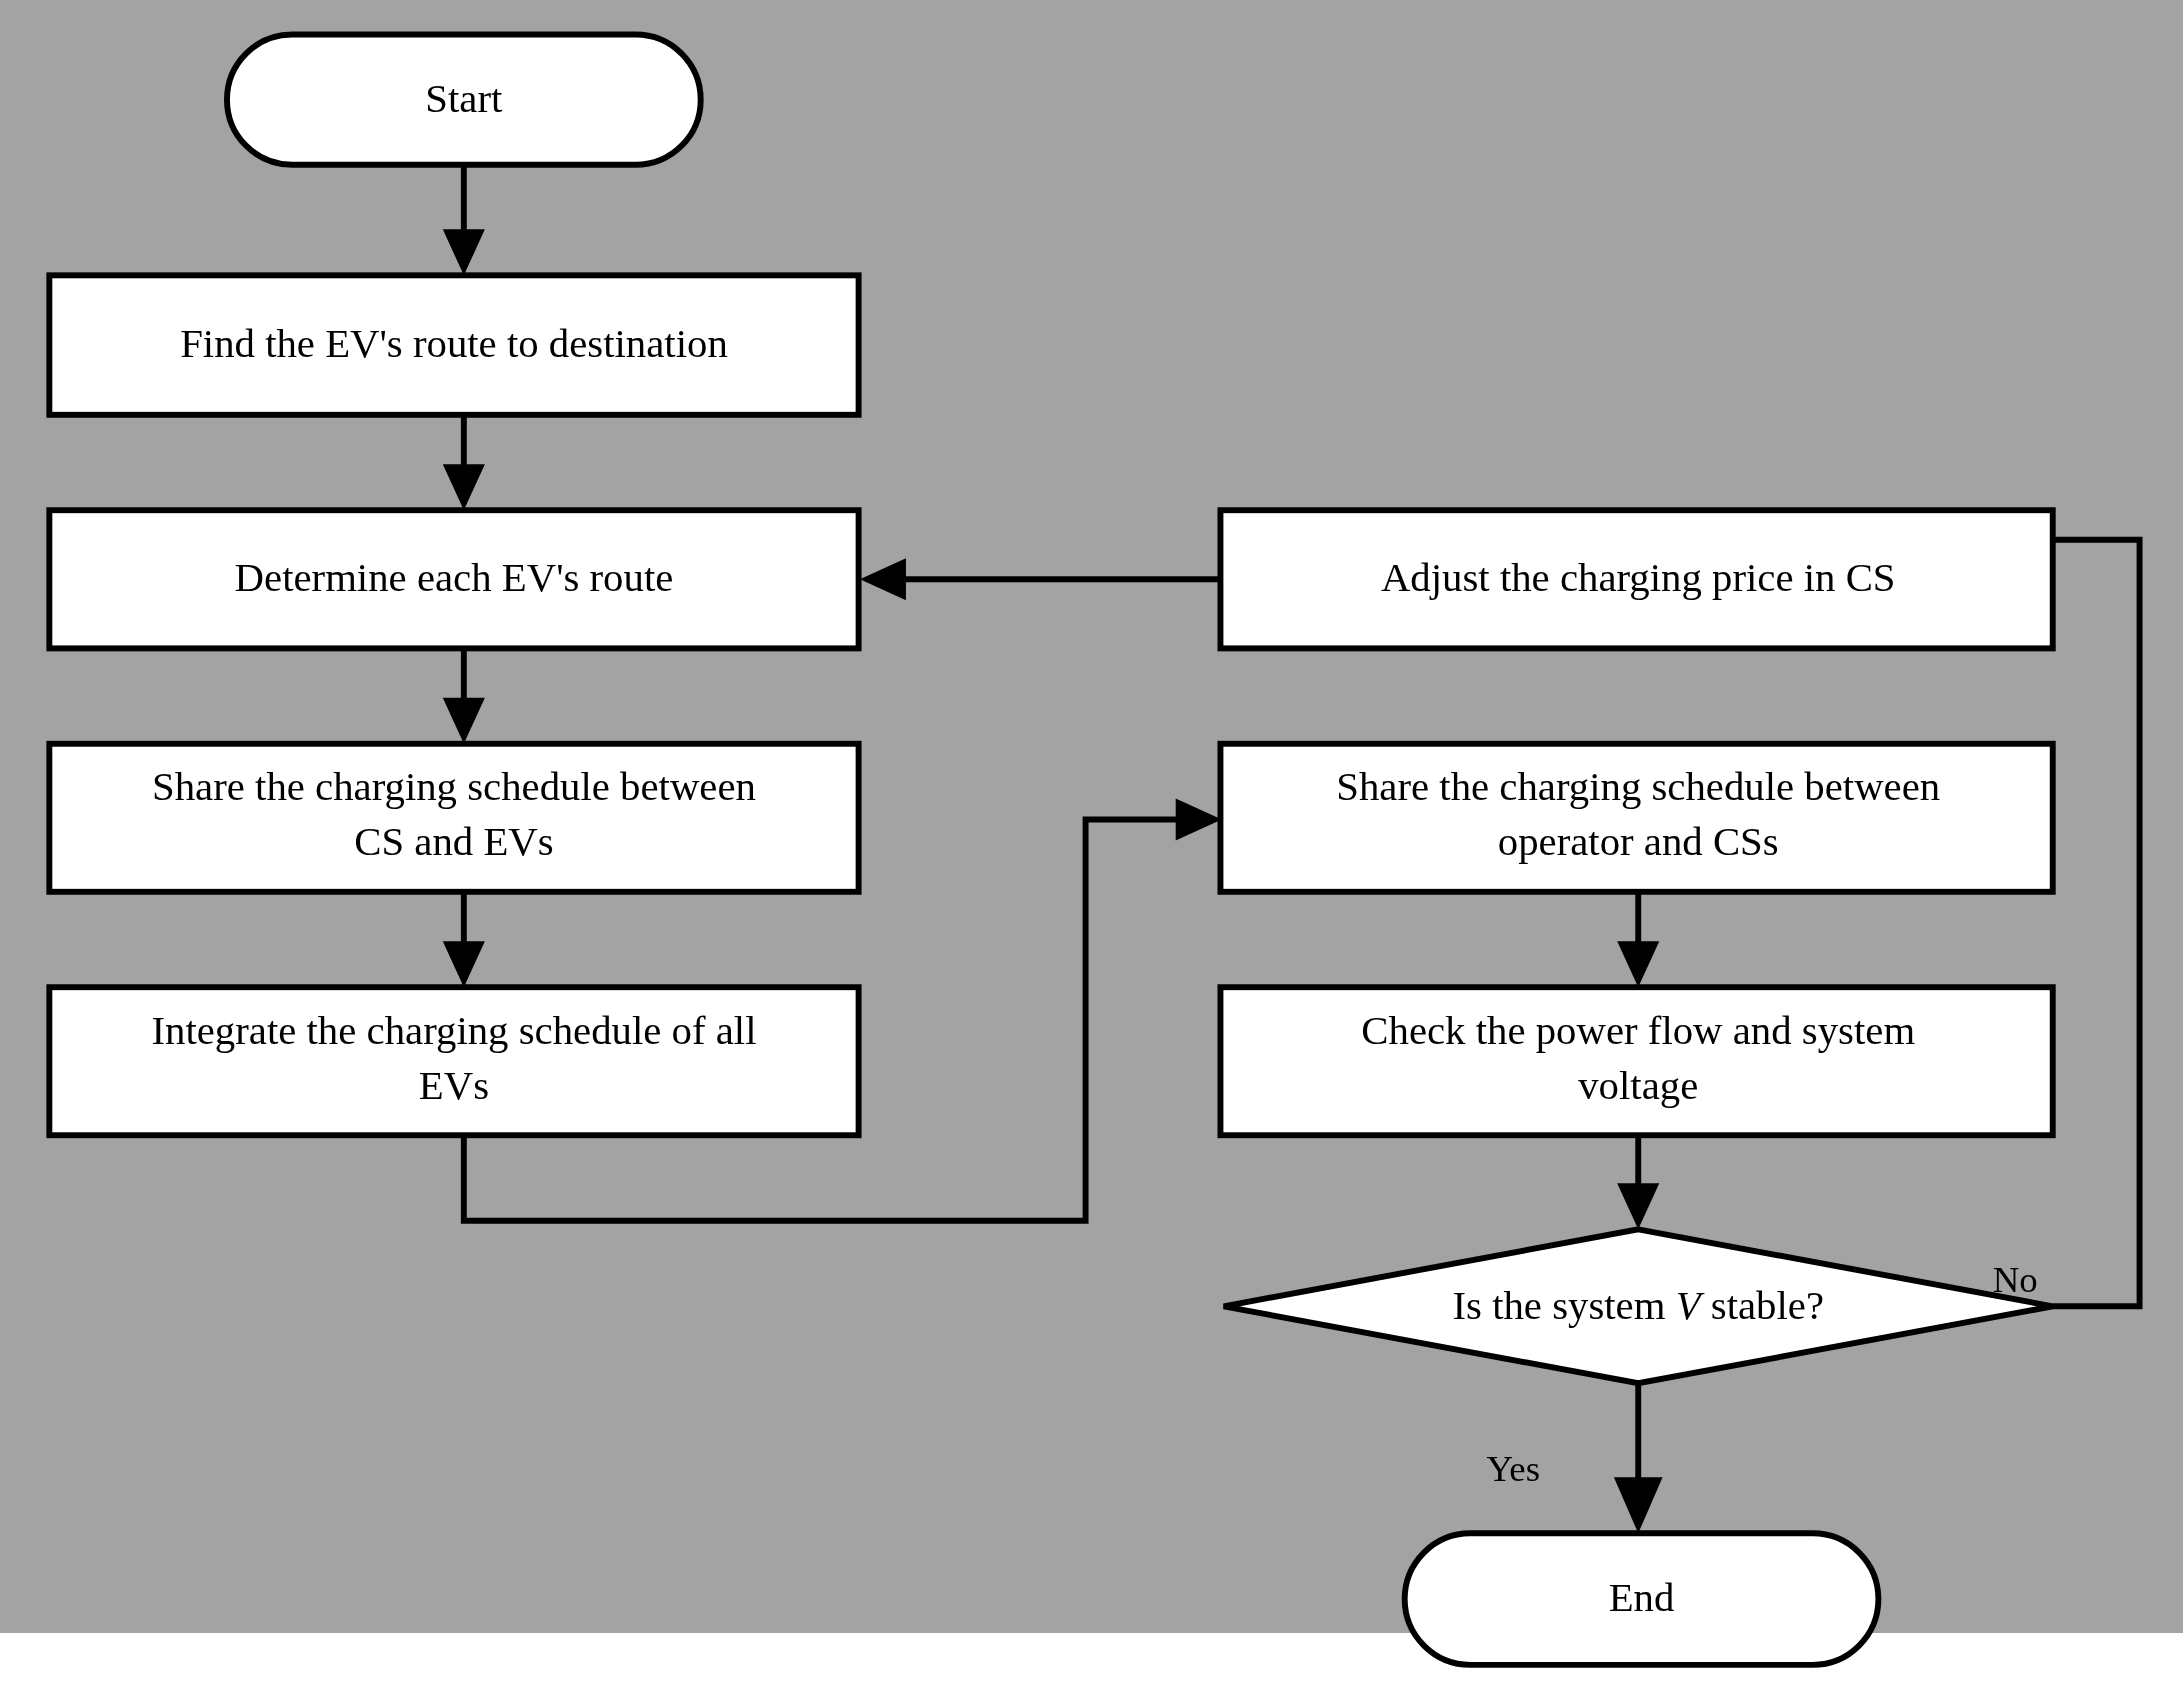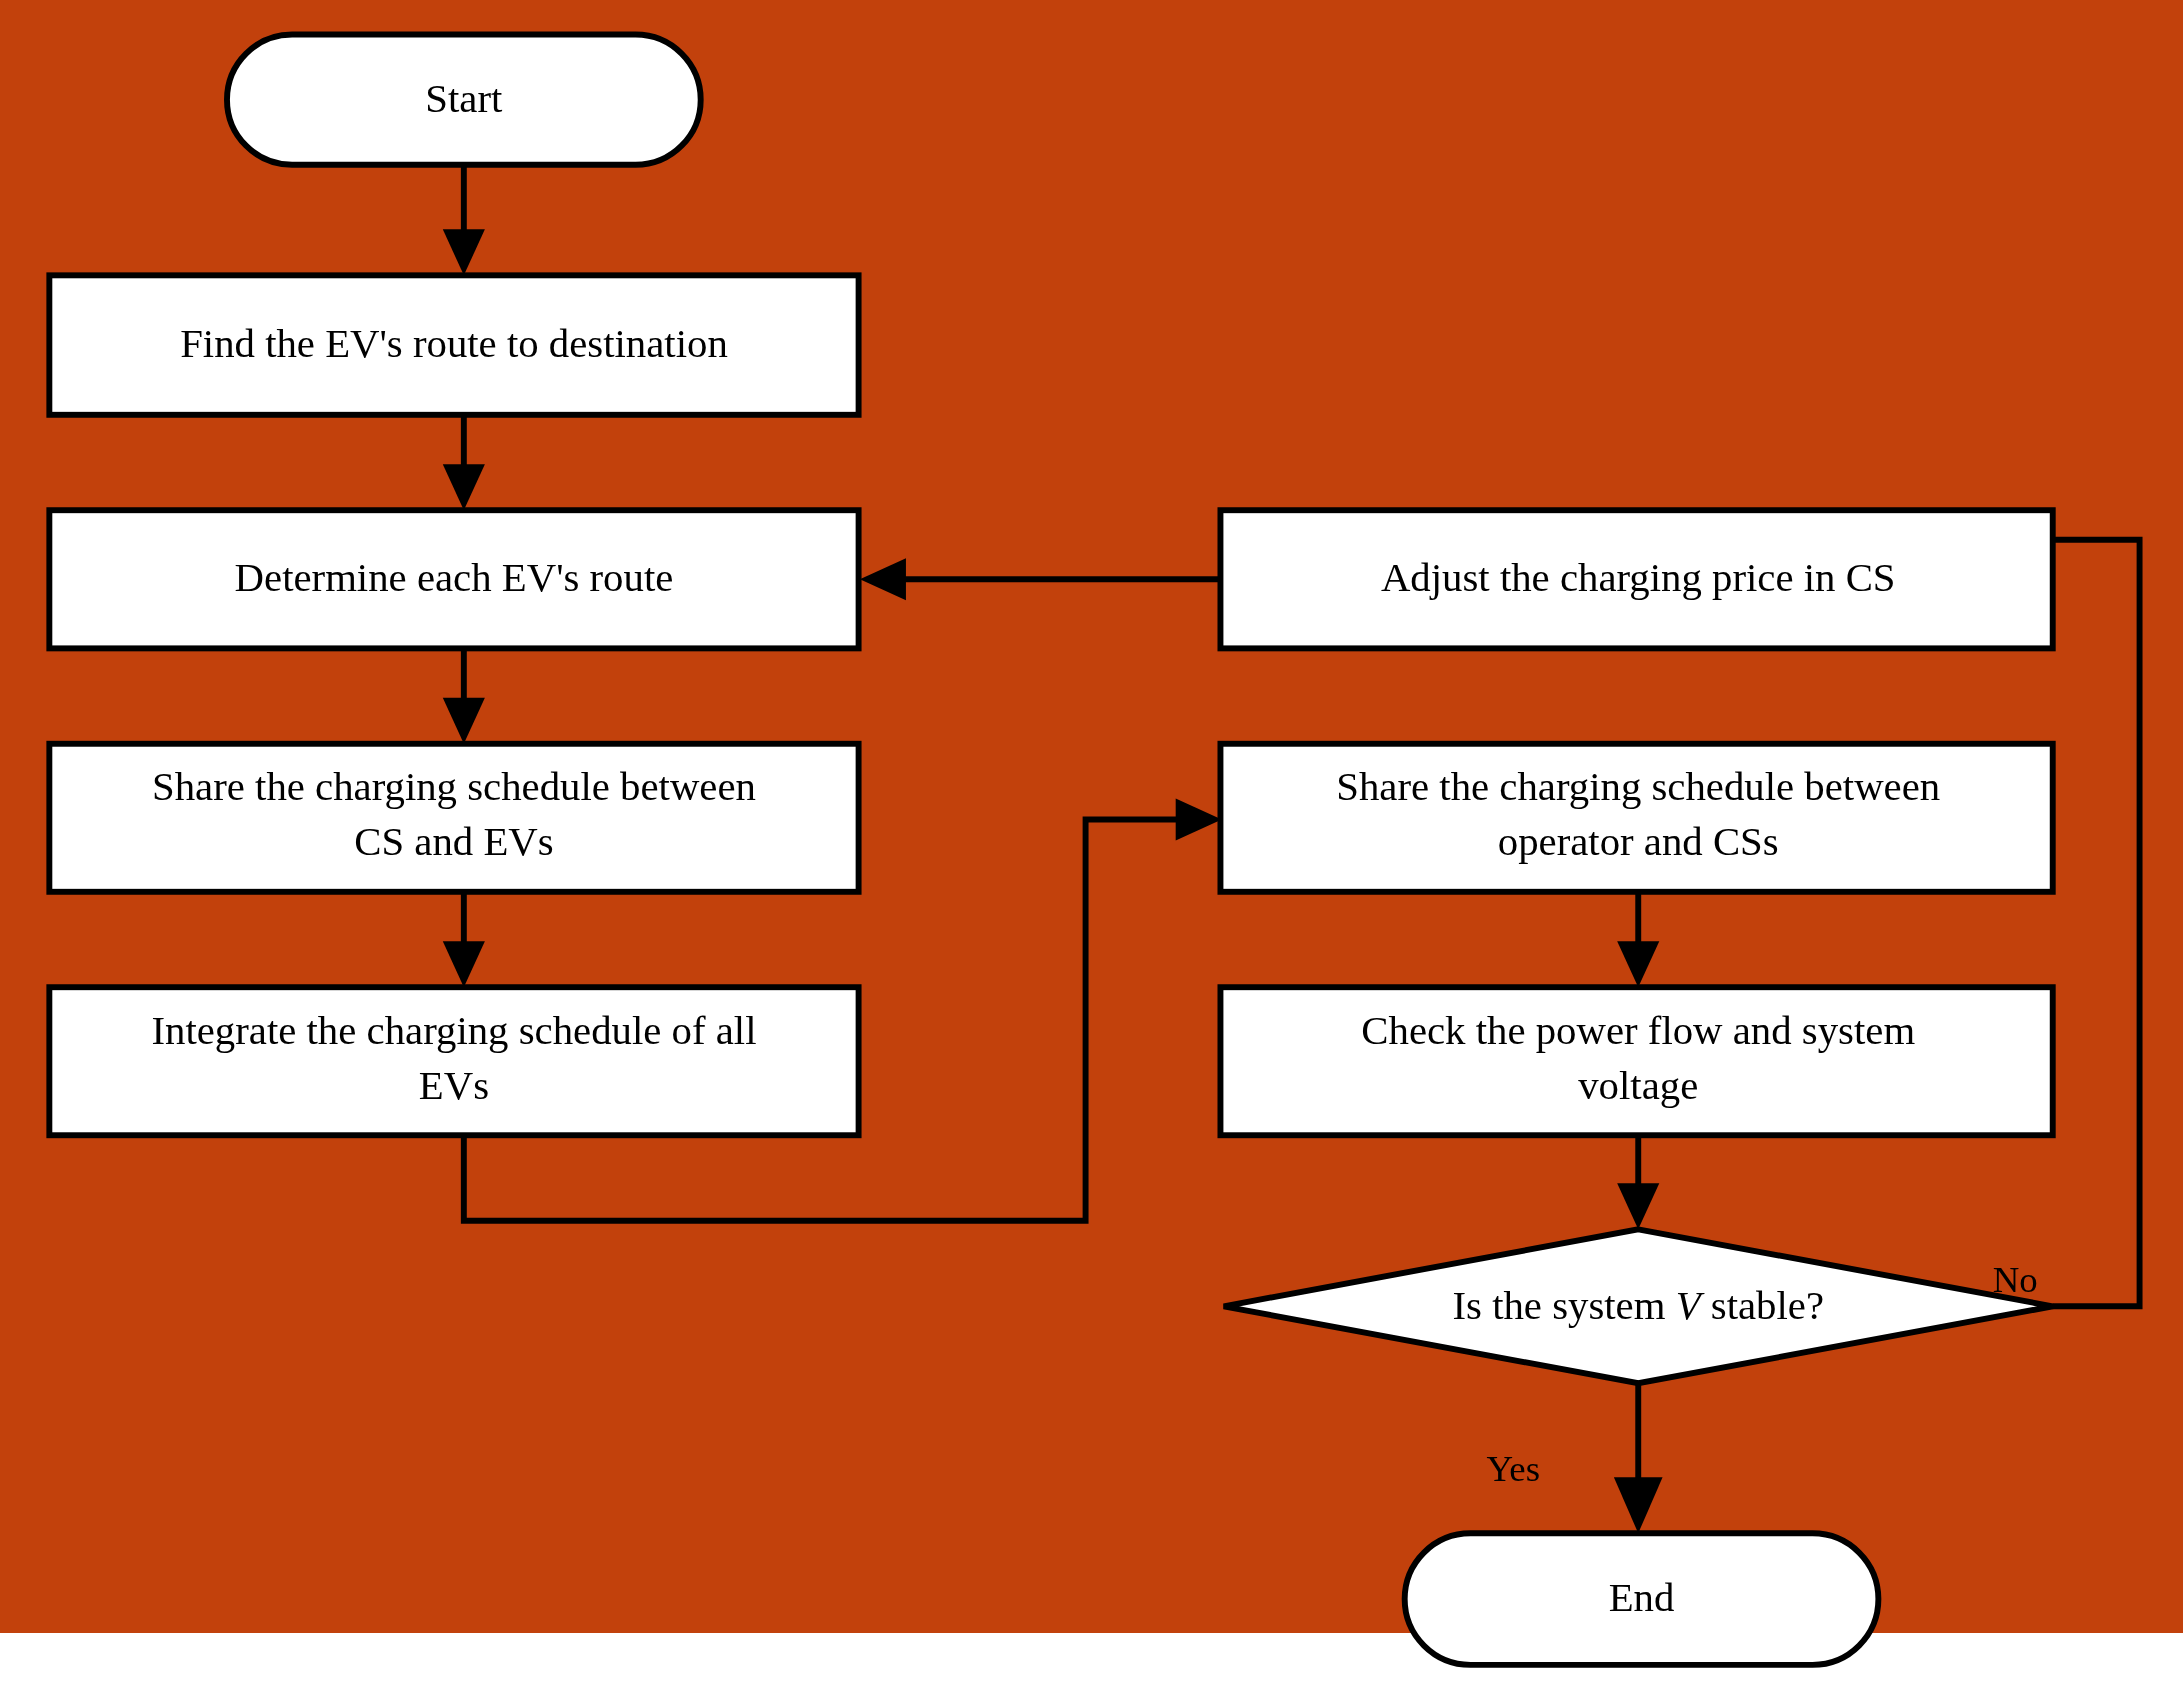--- a/index.html
+++ b/index.html
@@ -11,21 +11,21 @@
   body {
     width: 2183px;
     height: 1704px;
     overflow: hidden;
     font-family: "Liberation Serif", "DejaVu Serif", serif;
   }
   #flowchart-root {
     position: relative;
     width: 2183px;
     height: 1633px;
-    background: #c2410c;
+    background: #a3a3a3;
   }
   svg.chart-canvas {
     display: block;
     width: 2183px;
     height: 1704px;
   }
   .node-shape {
     fill: #ffffff;
     stroke: #000000;
     stroke-width: 9;

